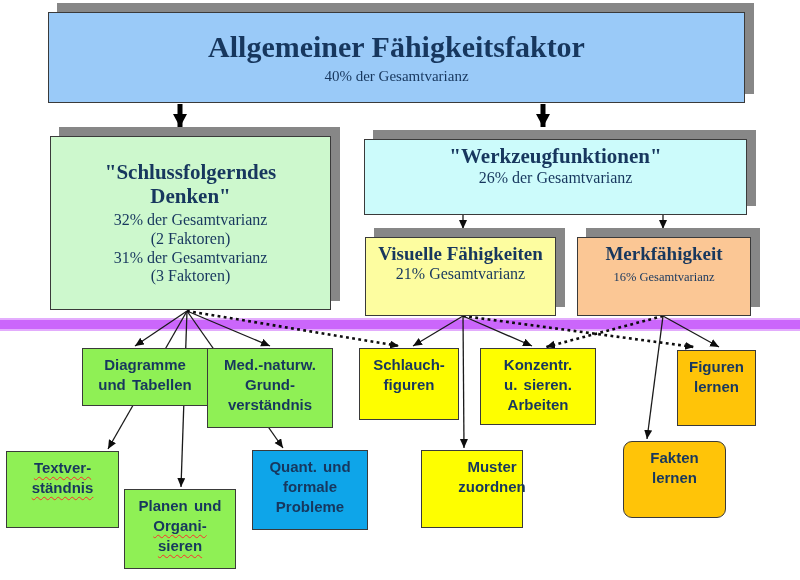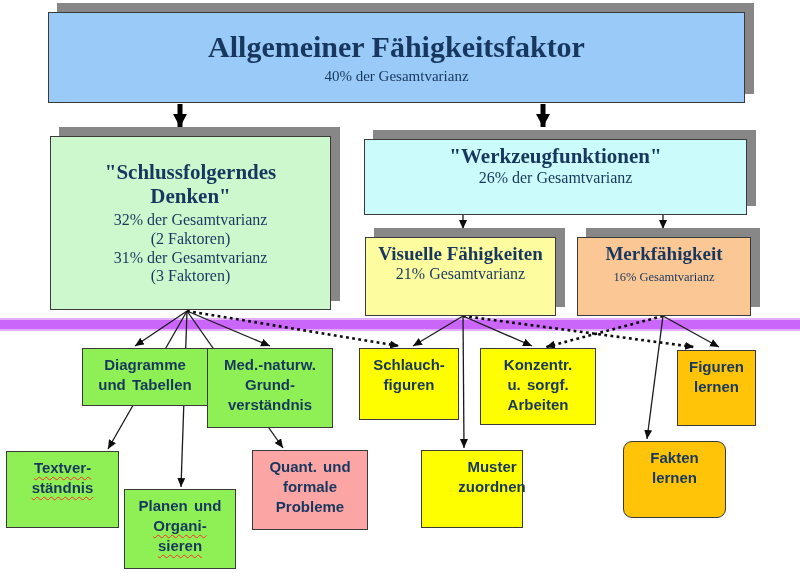--- a/index.html
+++ b/index.html
@@ -132,41 +132,41 @@
     <div>verständnis</div>
   </div>
 
   <div class="box leaf sans" id="schlauch" style="background-color: rgb(254, 254, 0);">
     <div>Schlauch-</div>
     <div>figuren</div>
   </div>
 
   <div class="box leaf sans" id="konzentr" style="background-color: rgb(254, 254, 0);">
     <div>Konzentr.</div>
-    <div>u. sorgf.</div>
+    <div>u. sieren.</div>
     <div>Arbeiten</div>
   </div>
 
   <div class="box leaf sans" id="figuren" style="background-color: rgb(255, 196, 8);">
     <div>Figuren</div>
     <div>lernen</div>
   </div>
 
   <div class="box leaf sans" id="textver" style="background-color: rgb(143, 240, 85);">
     <div class="wavy">Textver-</div>
     <div class="wavy">ständnis</div>
   </div>
 
   <div class="box leaf sans" id="planen" style="background-color: rgb(143, 240, 85);">
     <div>Planen und</div>
     <div class="wavy">Organi-</div>
     <div class="wavy">sieren</div>
   </div>
 
-  <div class="box leaf sans" id="quant" style="background-color: #fca5a5;">
+  <div class="box leaf sans" id="quant" style="background-color: #0ea5e9;">
     <div>Quant. und</div>
     <div>formale</div>
     <div>Probleme</div>
   </div>
 
   <div class="box leaf sans" id="muster" style="background-color: rgb(254, 254, 0); padding-left: 40px;">
     <div>Muster</div>
     <div>zuordnen</div>
   </div>
 

